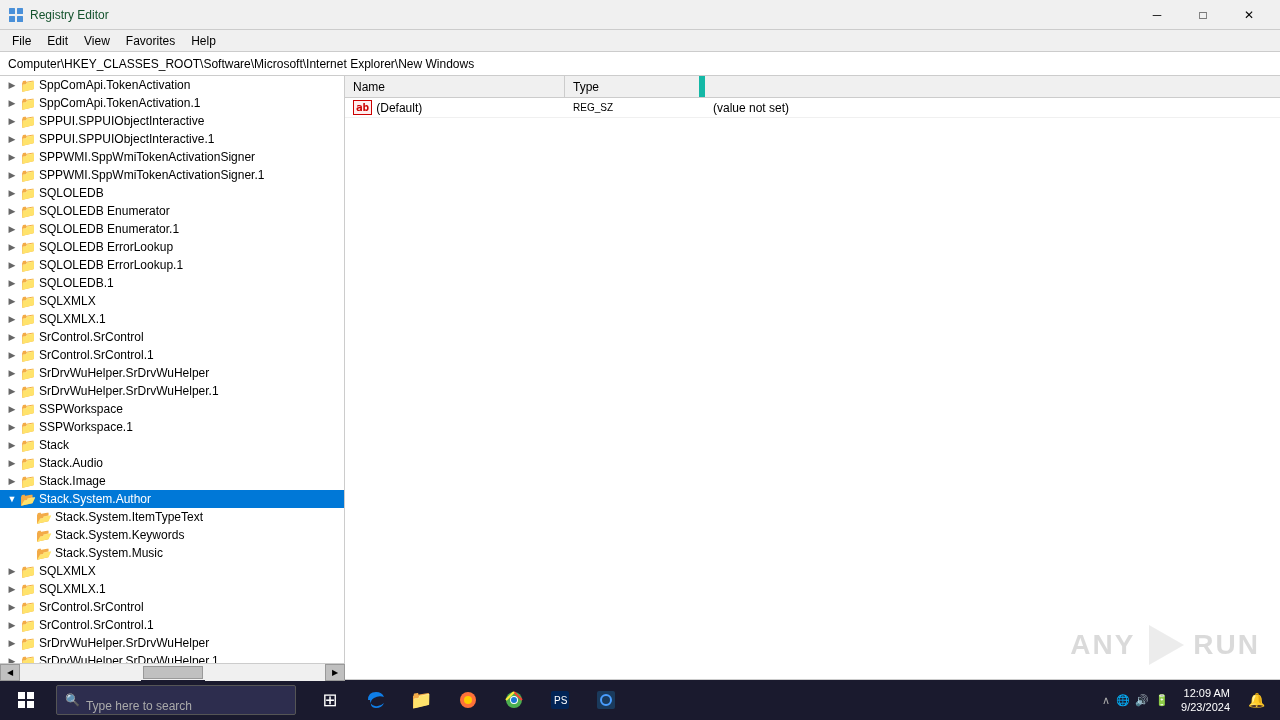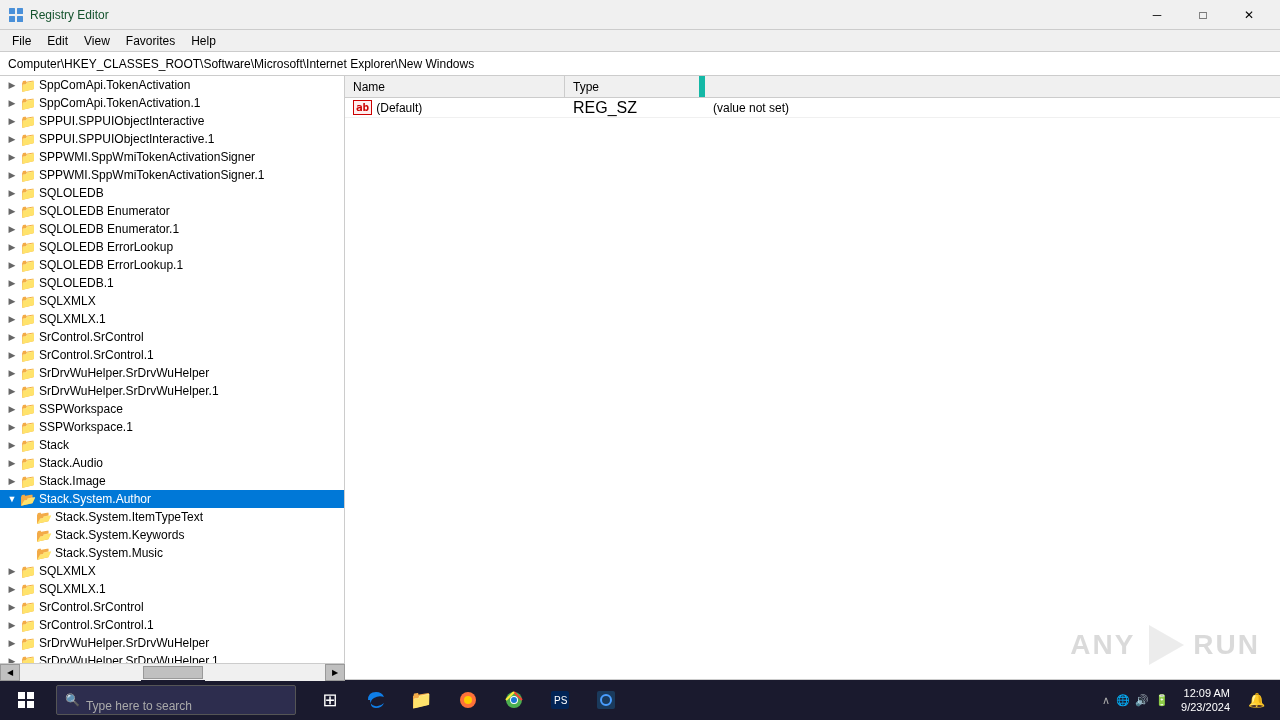--- a/index.html
+++ b/index.html
@@ -124,21 +124,21 @@
     .col-type { width: 140px; padding: 0 8px; font-size: 12px; border-right: 6px solid #14b8a6; height: 100%; display: flex; align-items: center; }
     .col-data { flex: 1; padding: 0 8px; font-size: 12px; height: 100%; display: flex; align-items: center; }
 
     .data-row {
       display: flex;
       height: 20px;
       align-items: center;
       border-bottom: 1px solid #f0f0f0;
     }
     .data-cell-name { width: 220px; padding: 0 8px; font-size: 12px; display: flex; align-items: center; gap: 4px; }
-    .data-cell-type { width: 140px; padding: 0 8px; font-size: 16px; }
+    .data-cell-type { width: 140px; padding: 0 8px; font-size: 10px; }
     .data-cell-data { flex: 1; padding: 0 8px; font-size: 12px; }
 
     
     .tree-content::-webkit-scrollbar { width: 17px; }
     .tree-content::-webkit-scrollbar-track { background: #f0f0f0; }
     .tree-content::-webkit-scrollbar-thumb { background: #c0c0c0; border: 1px solid #999; }
 
     
     .watermark {
       position: absolute;

